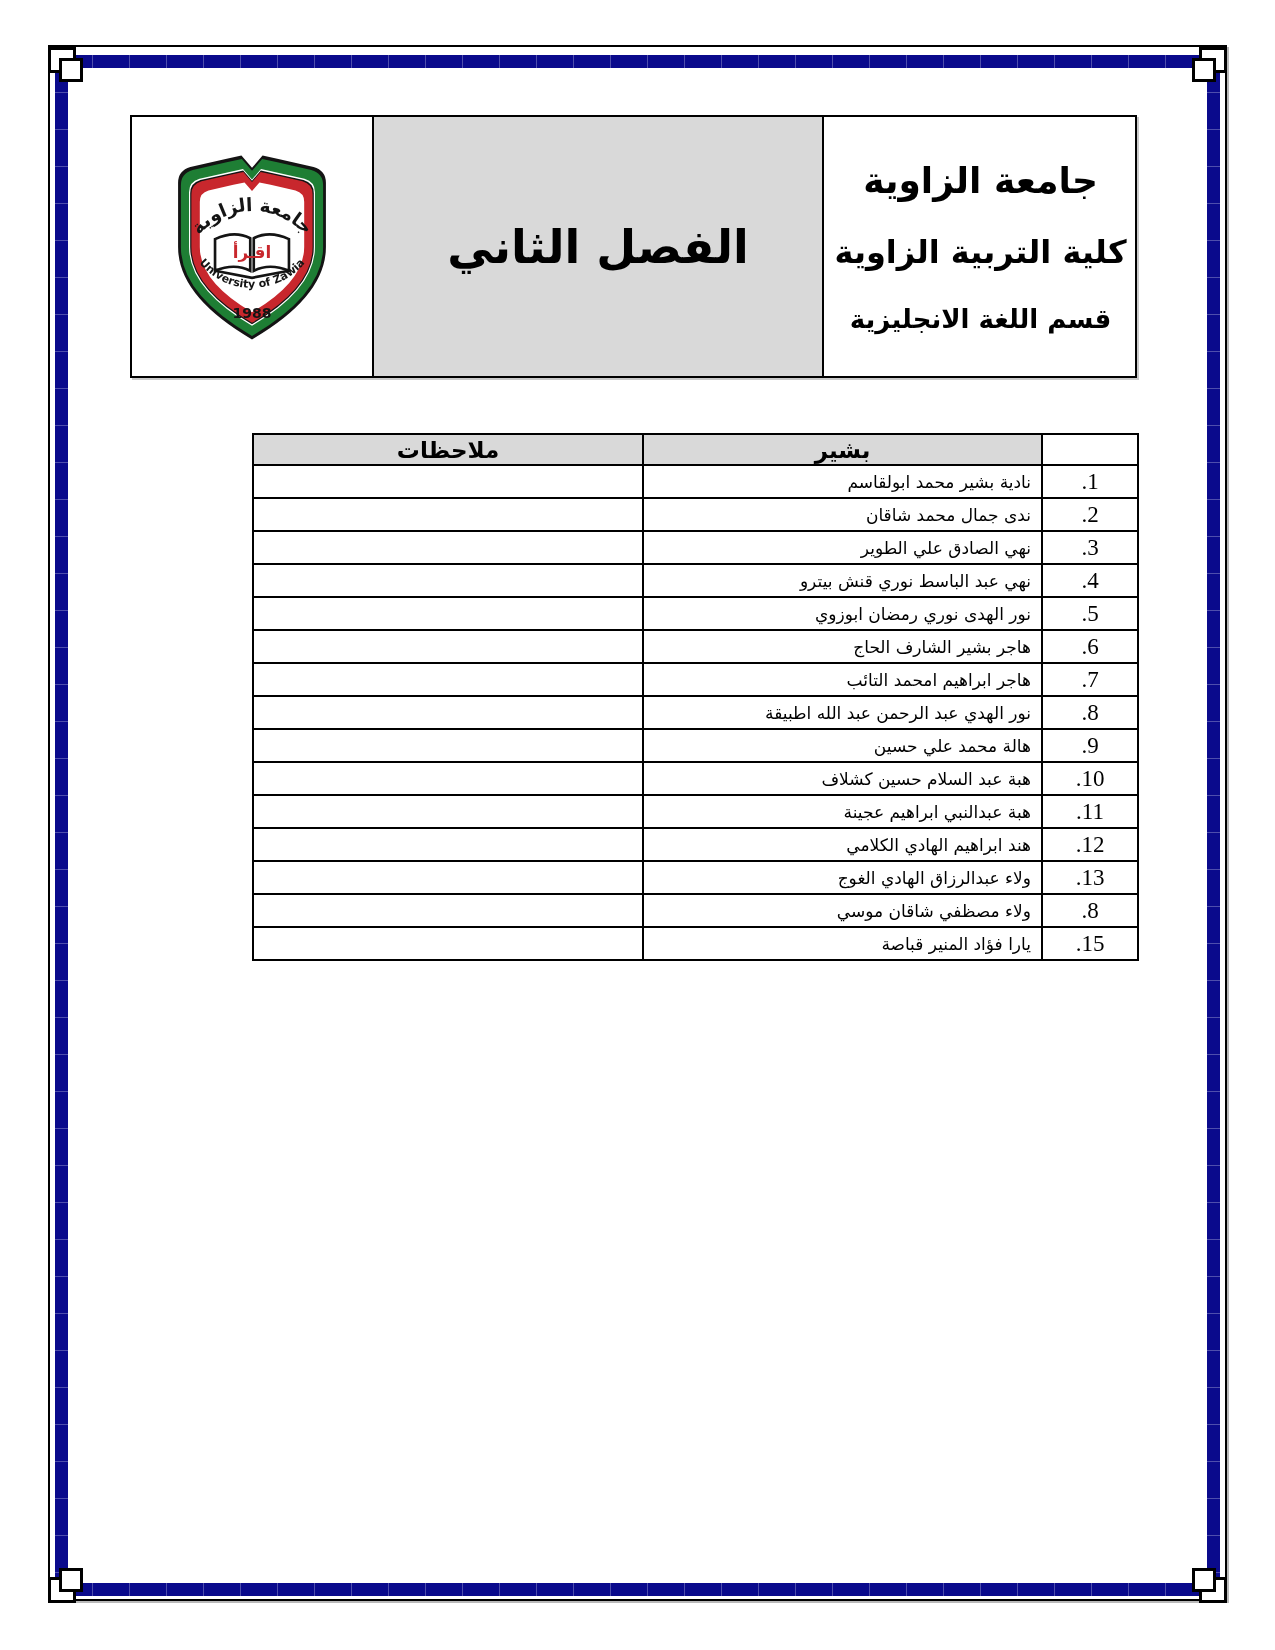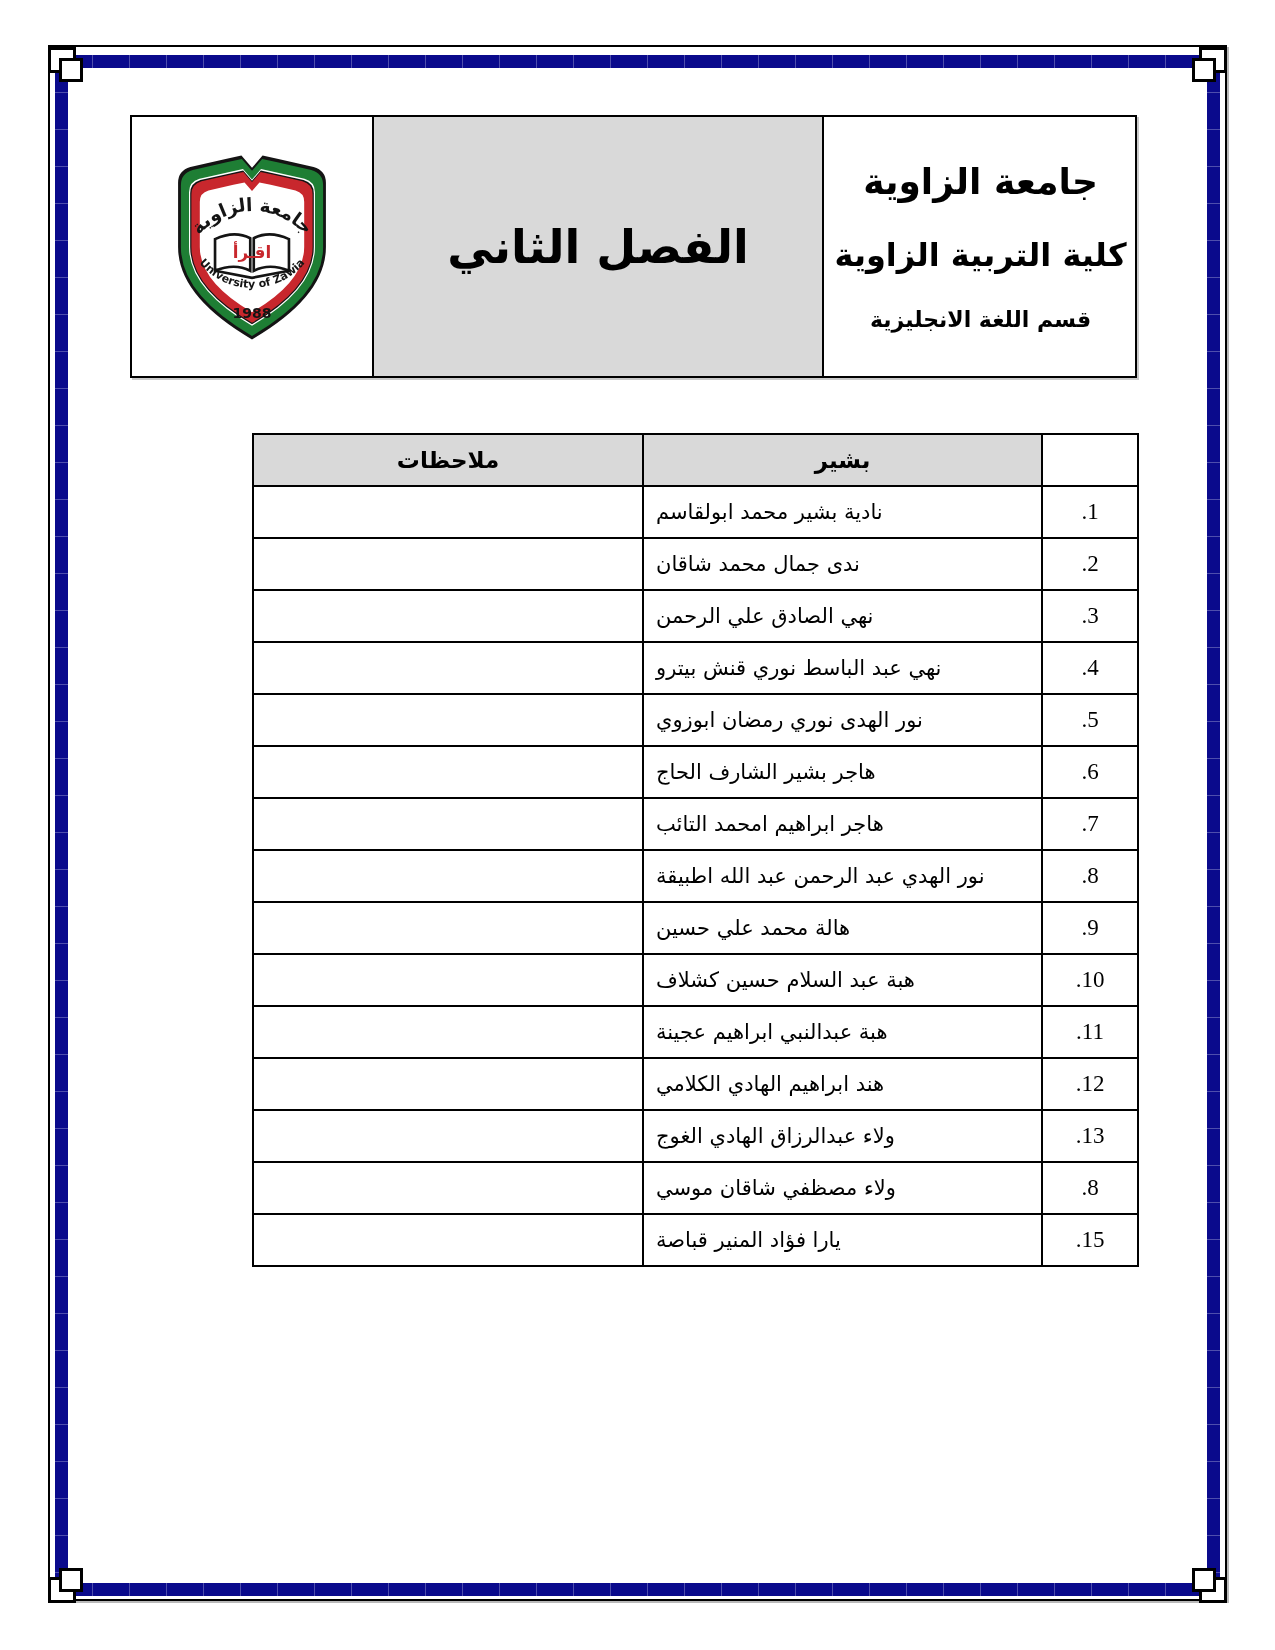--- a/index.html
+++ b/index.html
@@ -24,33 +24,33 @@
     box-shadow:2px 2px 0 rgba(150,150,150,.5);}
   .logo-cell{display:flex;align-items:center;justify-content:center;}
   .middle-cell{background:#d9d9d9;border-left:2px solid #000;border-right:2px solid #000;
     display:flex;flex-direction:column;direction:rtl;}
   .middle-row{flex:1;display:flex;align-items:center;justify-content:center;
     font-weight:bold;font-size:46px;color:#000;}
   .middle-row + .middle-row{border-top:2px solid #ececec;}
   .right-cell{direction:rtl;display:flex;flex-direction:column;justify-content:space-evenly;
     align-items:center;padding:10px 6px;}
   .org-line{font-weight:bold;color:#000;text-align:center;}
-  .org-1{font-size:36px;} .org-2{font-size:32px;} .org-3{font-size:22px;}
+  .org-1{font-size:36px;} .org-2{font-size:32px;} .org-3{font-size:26px;}
 
   
   .roster{position:absolute;left:252px;top:433px;width:885px;border-collapse:collapse;
     direction:rtl;table-layout:fixed;}
-  .roster td,.roster th{border:2px solid #000;box-sizing:border-box;padding:12px;}
+  .roster td,.roster th{border:2px solid #000;box-sizing:border-box;padding:0;}
   .roster col.c-num{width:96px;} .roster col.c-name{width:399px;} .roster col.c-notes{width:390px;}
   .roster thead th{height:31px;font-size:23px;font-weight:bold;background:#d9d9d9;
     font-family:"DejaVu Sans",sans-serif;}
   .roster thead th.num-head{background:#ffffff;}
   .roster tbody td{height:33px;}
   .num-cell{font-family:"Liberation Serif",serif;font-size:23px;text-align:center;direction:rtl;}
-  .name-cell{font-size:21px;text-align:left;padding-right:10px !important;direction:rtl;
+  .name-cell{font-size:17px;text-align:right;padding-right:10px !important;direction:rtl;
     font-family:"DejaVu Sans",sans-serif;white-space:nowrap;}
   .notes-cell{background:#fff;}
 
   
   svg text{font-family:"DejaVu Sans",sans-serif;}
 </style>
 </head>
 <body>
 
 <div class="outer-line"></div>
@@ -134,21 +134,21 @@
         <td class="name-cell">نادية بشير محمد  ابولقاسم</td>
         <td class="notes-cell"></td>
       </tr>
     <tr>
         <td class="num-cell">2.</td>
         <td class="name-cell">ندى جمال محمد  شاقان</td>
         <td class="notes-cell"></td>
       </tr>
     <tr>
         <td class="num-cell">3.</td>
-        <td class="name-cell">نهي الصادق علي  الرحمن</td>
+        <td class="name-cell">نهي الصادق علي  الطوير</td>
         <td class="notes-cell"></td>
       </tr>
     <tr>
         <td class="num-cell">4.</td>
         <td class="name-cell">نهي عبد الباسط نوري  قنش بيترو</td>
         <td class="notes-cell"></td>
       </tr>
     <tr>
         <td class="num-cell">5.</td>
         <td class="name-cell">نور الهدى نوري رمضان  ابوزوي</td>

